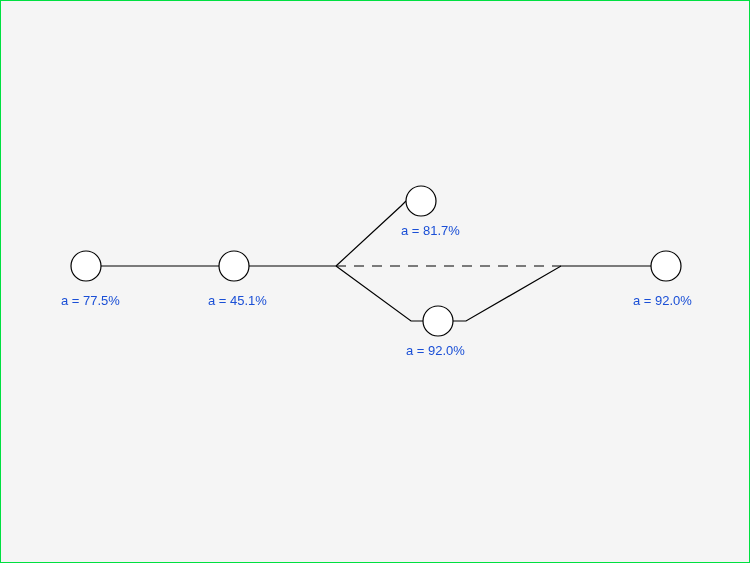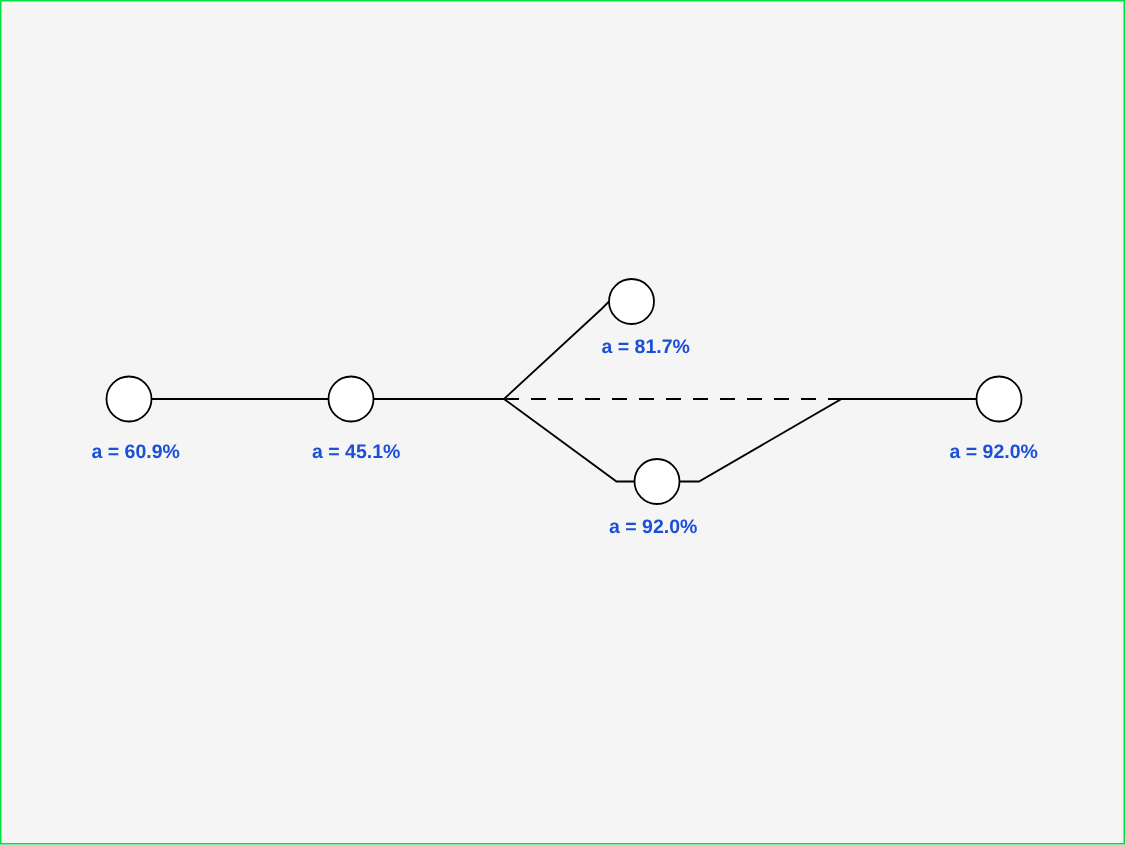--- a/index.html
+++ b/index.html
@@ -25,21 +25,21 @@
       stroke: #000000;
       stroke-width: 1.2;
     }
     .edge-dashed {
       stroke-dasharray: 10 8;
     }
     .label {
       position: absolute;
       color: #1a4fd6;
       font-size: 13px;
-      font-weight: 700;
+      font-weight: 400;
       white-space: nowrap;
     }
   </style>
 </head>
 <body>
 
 <svg class="canvas">
 
   <line class="edge" x1="100" y1="265" x2="218" y2="265"></line>
   <line class="edge" x1="248" y1="265" x2="335" y2="265"></line>
@@ -48,17 +48,17 @@
   <line class="edge edge-dashed" x1="335" y1="265" x2="560" y2="265"></line>
   <polyline class="edge" points="452,320 465,320 560,265 650,265"></polyline>
 
   <circle class="node-circle" cx="85" cy="265" r="15"></circle>
   <circle class="node-circle" cx="233" cy="265" r="15"></circle>
   <circle class="node-circle" cx="420" cy="200" r="15"></circle>
   <circle class="node-circle" cx="437" cy="320" r="15"></circle>
   <circle class="node-circle" cx="665" cy="265" r="15"></circle>
 </svg>
 
-<div class="label" style="left:60px; top:292px;">a = 60.9%</div>
+<div class="label" style="left:60px; top:292px;">a = 77.5%</div>
 <div class="label" style="left:207px; top:292px;">a = 45.1%</div>
 <div class="label" style="left:400px; top:222px;">a = 81.7%</div>
 <div class="label" style="left:405px; top:342px;">a = 92.0%</div>
 <div class="label" style="left:632px; top:292px;">a = 92.0%</div>
 
 </body></html>

